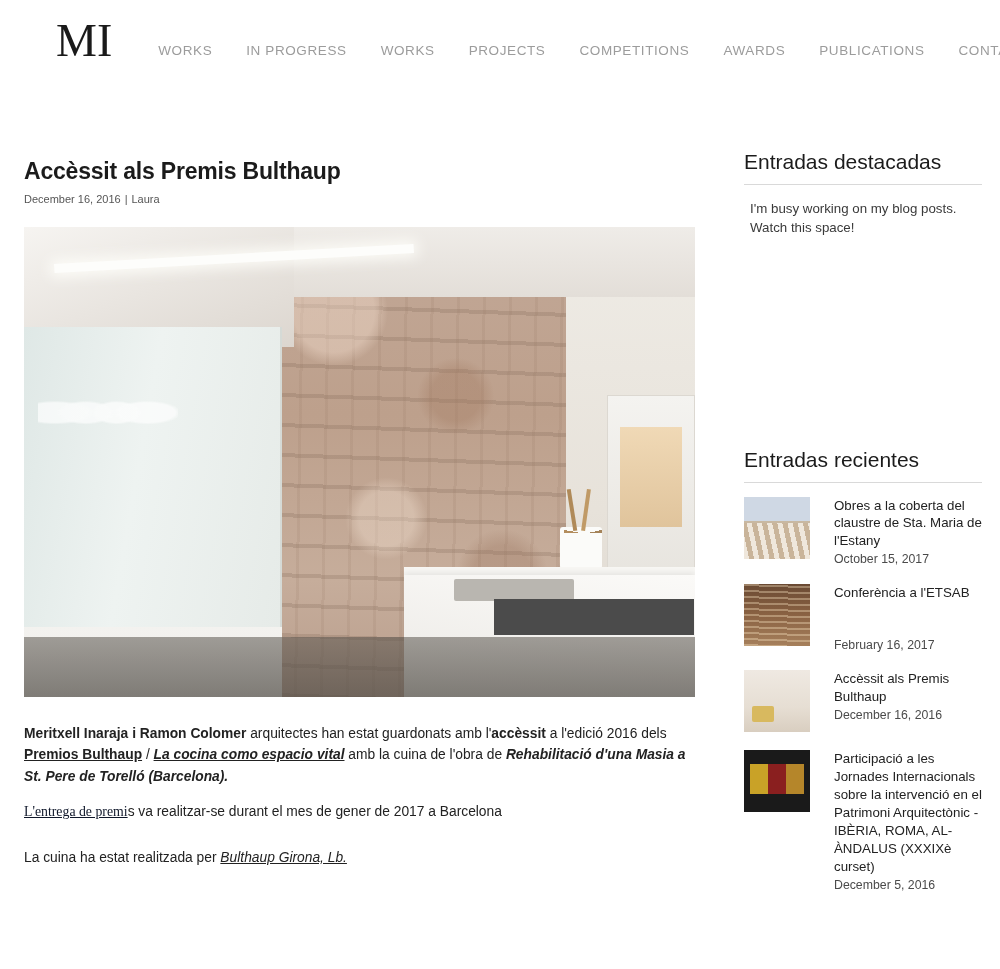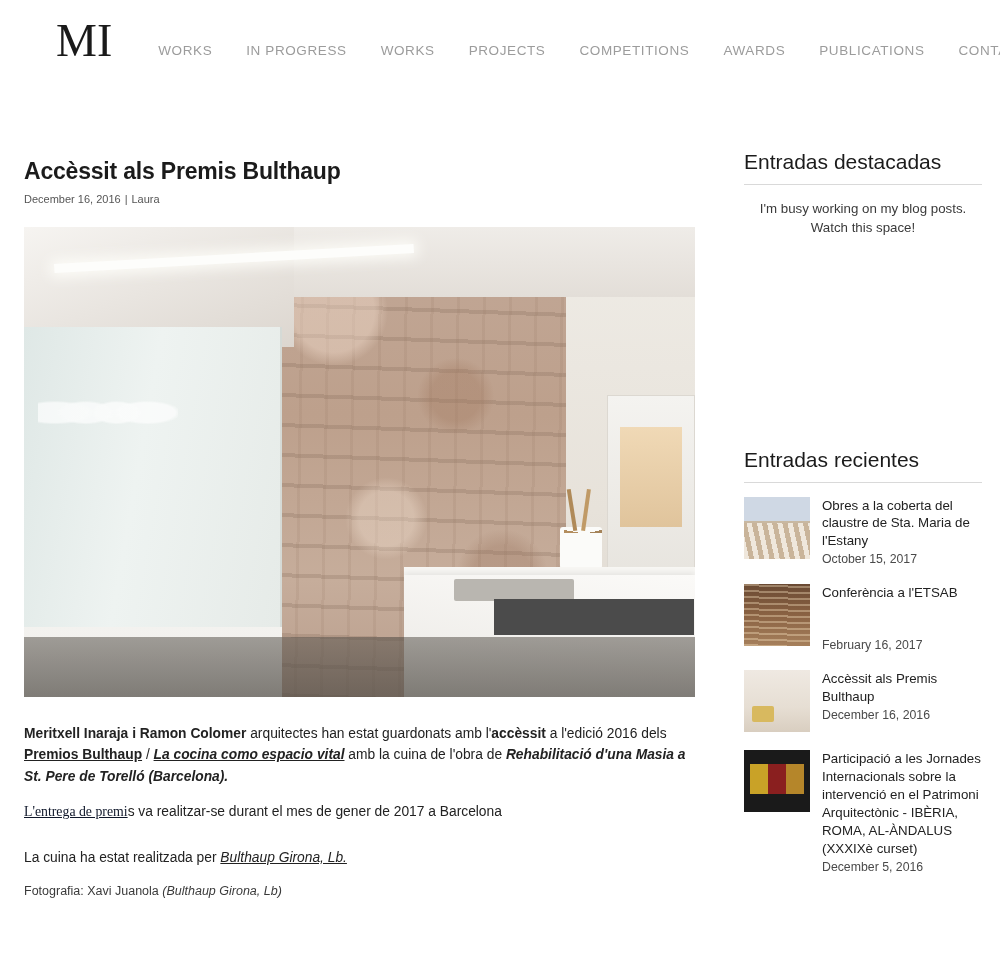--- a/index.html
+++ b/index.html
@@ -216,29 +216,28 @@
     color: #1b1b1b;
     font-weight: 400;
     margin: 0 0 10px 0;
   }
   .side-rule {
     border: 0; border-top: 1px solid #d9d9d9; margin: 0 0 14px 0;
   }
   .side-note {
     font-size: 13.3px;
     color: #3a3a3a;
-    text-align: center;
     line-height: 1.45;
     padding: 0 6px;
   }
   .side-gap { height: 210px; }
 
   .recent-item {
     display: flex;
-    gap: 12px;
+    gap: 24px;
     margin-bottom: 18px;
     align-items: flex-start;
   }
   .thumb {
     width: 66px; height: 62px; flex: 0 0 66px;
     overflow: hidden; position: relative; background: #ddd;
   }
   .thumb.t1 { background: linear-gradient(180deg,#cfd8e4 0%, #cfd8e4 38%, #c9b9a3 38%, #b9a68d 100%); }
   .thumb.t1:after {
     content:""; position:absolute; left:0; bottom:0; width:100%; height:58%;
@@ -325,21 +324,20 @@
       <div class="ph-shadow-bottom"></div>
     </div>
 
     <div class="post-body">
       <p><span class="b">Meritxell Inaraja i Ramon Colomer</span><span> arquitectes han estat guardonats amb l'</span><span class="b">accèssit</span><span> a l'edició 2016 dels </span><a href="#" class="b u" style="color:#222; text-decoration:underline;">Premios Bulthaup</a><span> / </span><a href="#" class="b i u" style="color:#222;">La cocina como espacio vital</a><span> amb la cuina de l'obra de </span><span class="b i">Rehabilitació d'una Masia a St. Pere de Torelló (Barcelona).</span></p>
 
       <p><a href="#" class="u" style="color:#0f172a;font-family:Liberation Serif, serif;">L'entrega de premi</a><span>s va realitzar-se durant el mes de gener de 2017 a Barcelona</span></p>
 
       <p style="margin-top:24px;"><span>La cuina ha estat realitzada per </span><a href="#" class="i u" style="color:#222;">Bulthaup Girona, Lb.</a></p>
 
-      <p class="caption"><span>Fotografia: Xavi Juanola  </span><span class="i">(Bulthaup Girona, Lb)</span></p>
     </div>
   </div>
 
   <div class="sidebar">
 
     <h2 class="side-title">Entradas destacadas</h2>
     <hr class="side-rule">
     <div class="side-note">
       <div>I'm busy working on my blog posts.</div>
       <div>Watch this space!</div>

